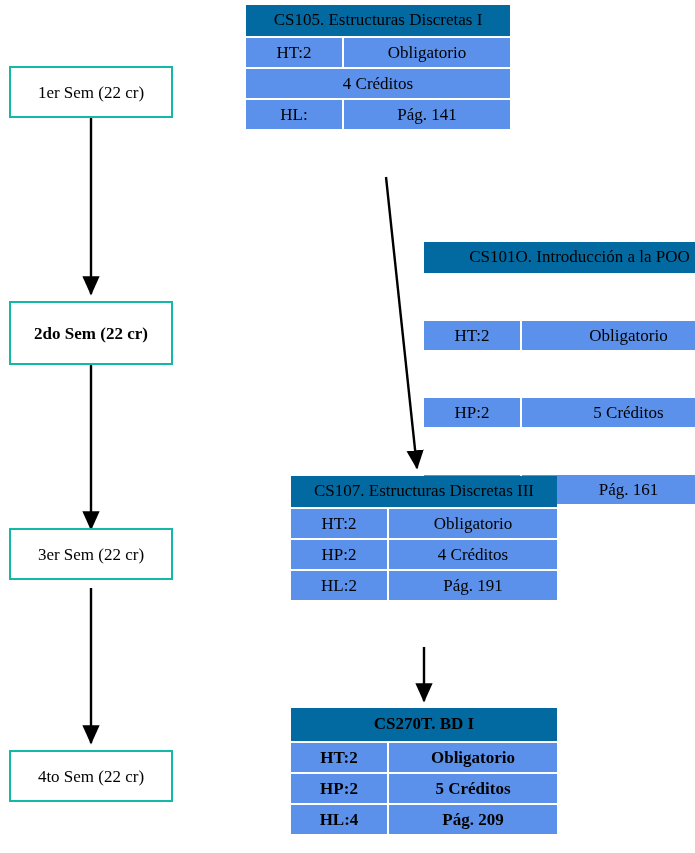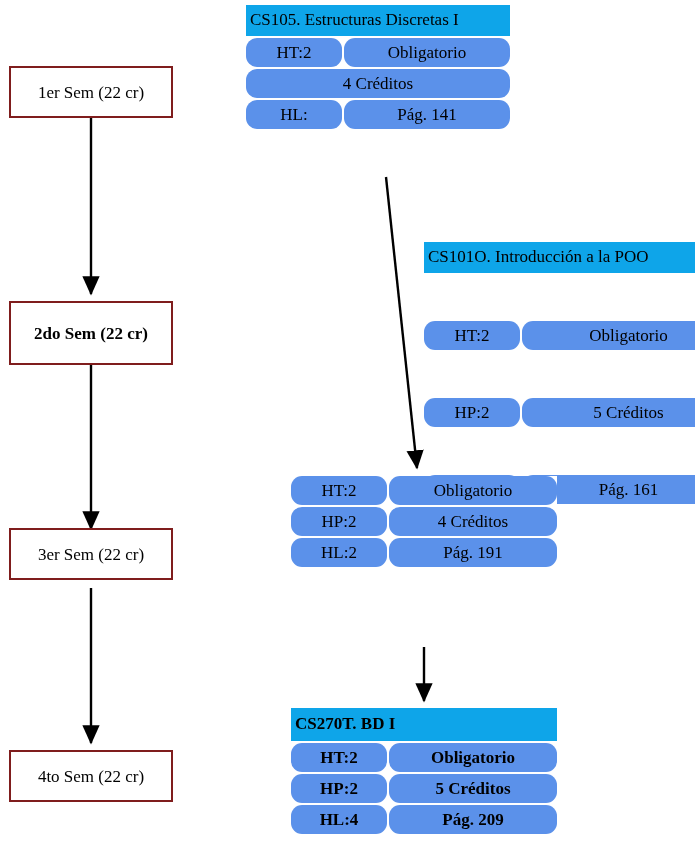--- a/index.html
+++ b/index.html
@@ -27,59 +27,59 @@
     width: 695px;
     height: 853px;
     pointer-events: none;
   }
 
   
   .sem-box {
     position: absolute;
     box-sizing: border-box;
     background: #ffffff;
-    border: 2px solid #7f1d1d;
+    border: 2px solid #14b8a6;
     display: flex;
     align-items: center;
     justify-content: center;
     font-size: 17px;
     line-height: 1;
     white-space: nowrap;
   }
 
   
   .course-card {
     position: absolute;
     box-sizing: border-box;
     background: #ffffff;
     display: flex;
     flex-direction: column;
     gap: 2px;
   }
   .course-title {
-    background: #0ea5e9;
+    background: #0369a1;
+    text-align: center;
     font-size: 17px;
     line-height: 1.18;
     padding: 5px 4px 6px 4px;
     box-sizing: border-box;
   }
   .course-row {
     display: flex;
     gap: 2px;
     height: 29px;
   }
   .cell {
     background: #5b91ea;
     display: flex;
     align-items: center;
     justify-content: center;
     font-size: 17px;
     line-height: 1;
     box-sizing: border-box;
-    border-radius: 11px;
   }
   .cell-left  { flex: 0 0 96px; }
   .cell-right { flex: 1 1 auto; }
 </style>
 </head>
 <body>
 
 <div id="canvas">
 
   <svg id="edges" viewBox="0 0 695 853">
@@ -136,20 +136,21 @@
       <div class="cell cell-left">HP:2</div>
       <div class="cell cell-right">5 Créditos</div>
     </div>
     <div class="course-row">
       <div class="cell cell-left">HL:4</div>
       <div class="cell cell-right">Pág. 161</div>
     </div>
   </div>
 
   <div class="course-card" style="left:291px; top:476px; width:266px;">
+    <div class="course-title">CS107. Estructuras Discretas III</div>
     <div class="course-row">
       <div class="cell cell-left">HT:2</div>
       <div class="cell cell-right">Obligatorio</div>
     </div>
     <div class="course-row">
       <div class="cell cell-left">HP:2</div>
       <div class="cell cell-right">4 Créditos</div>
     </div>
     <div class="course-row">
       <div class="cell cell-left">HL:2</div>

